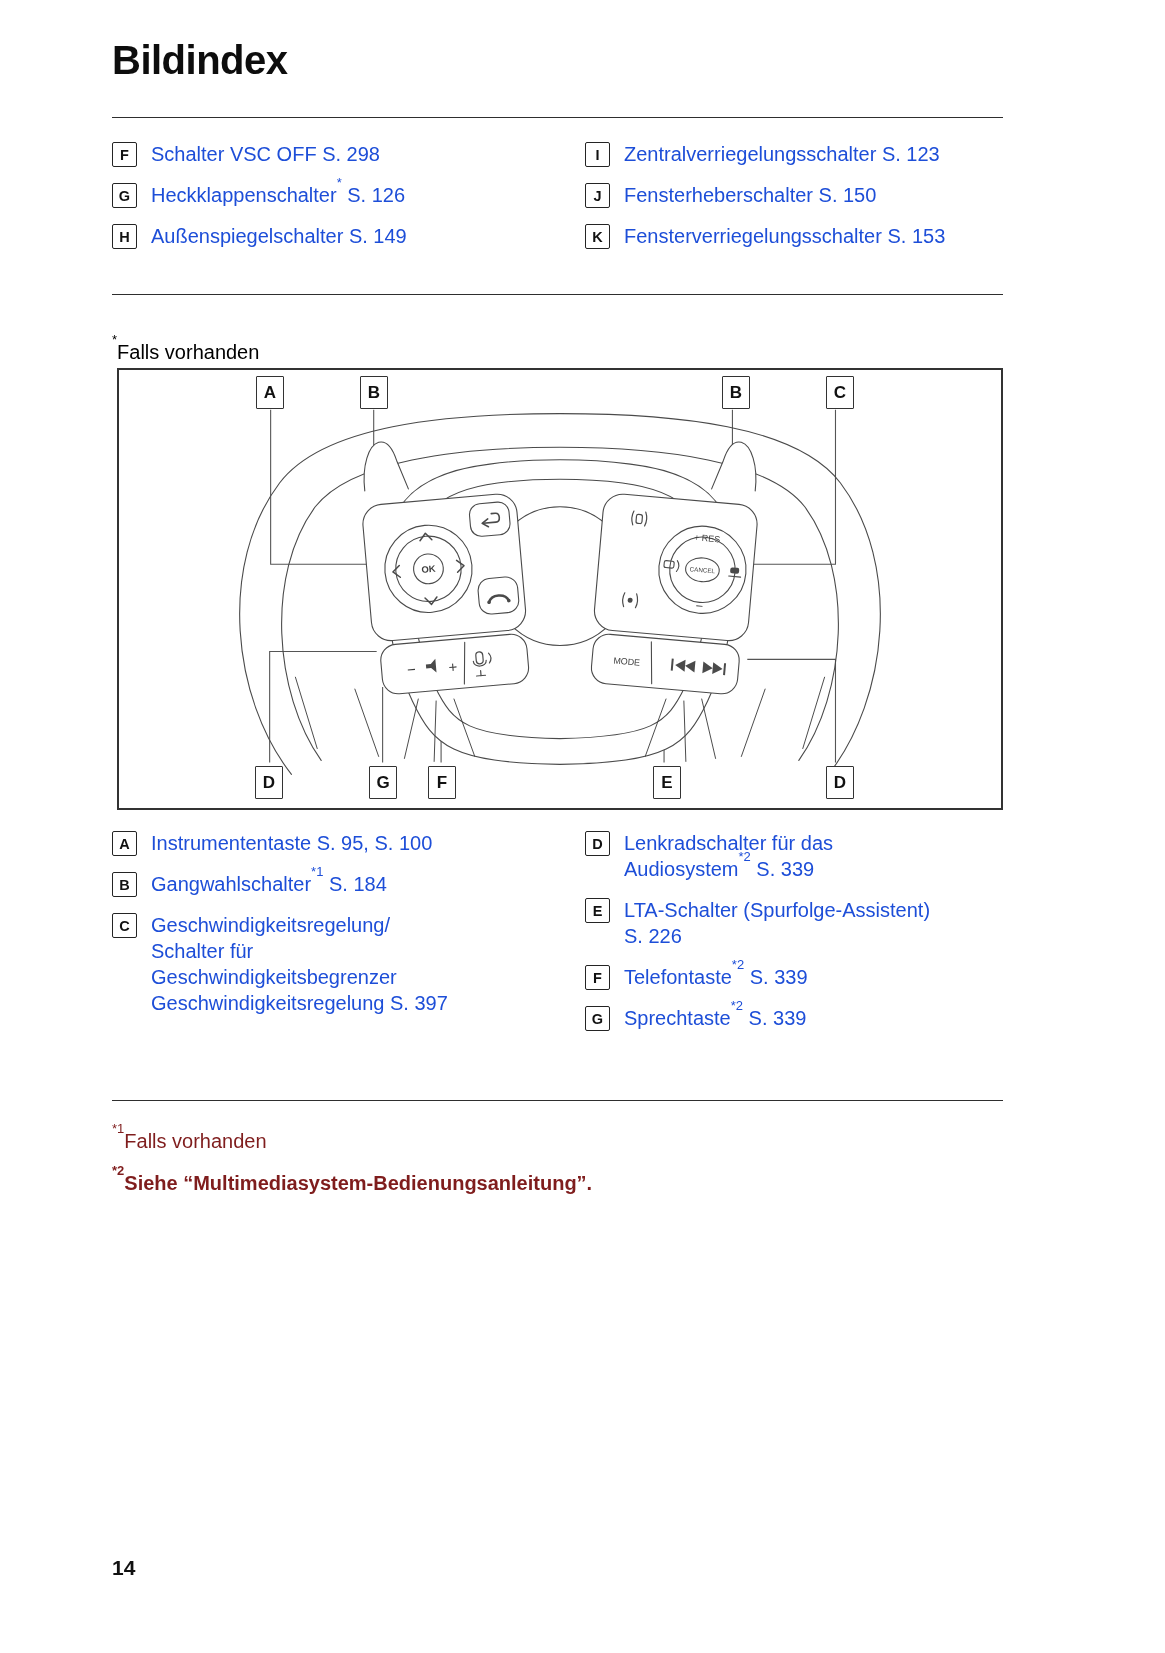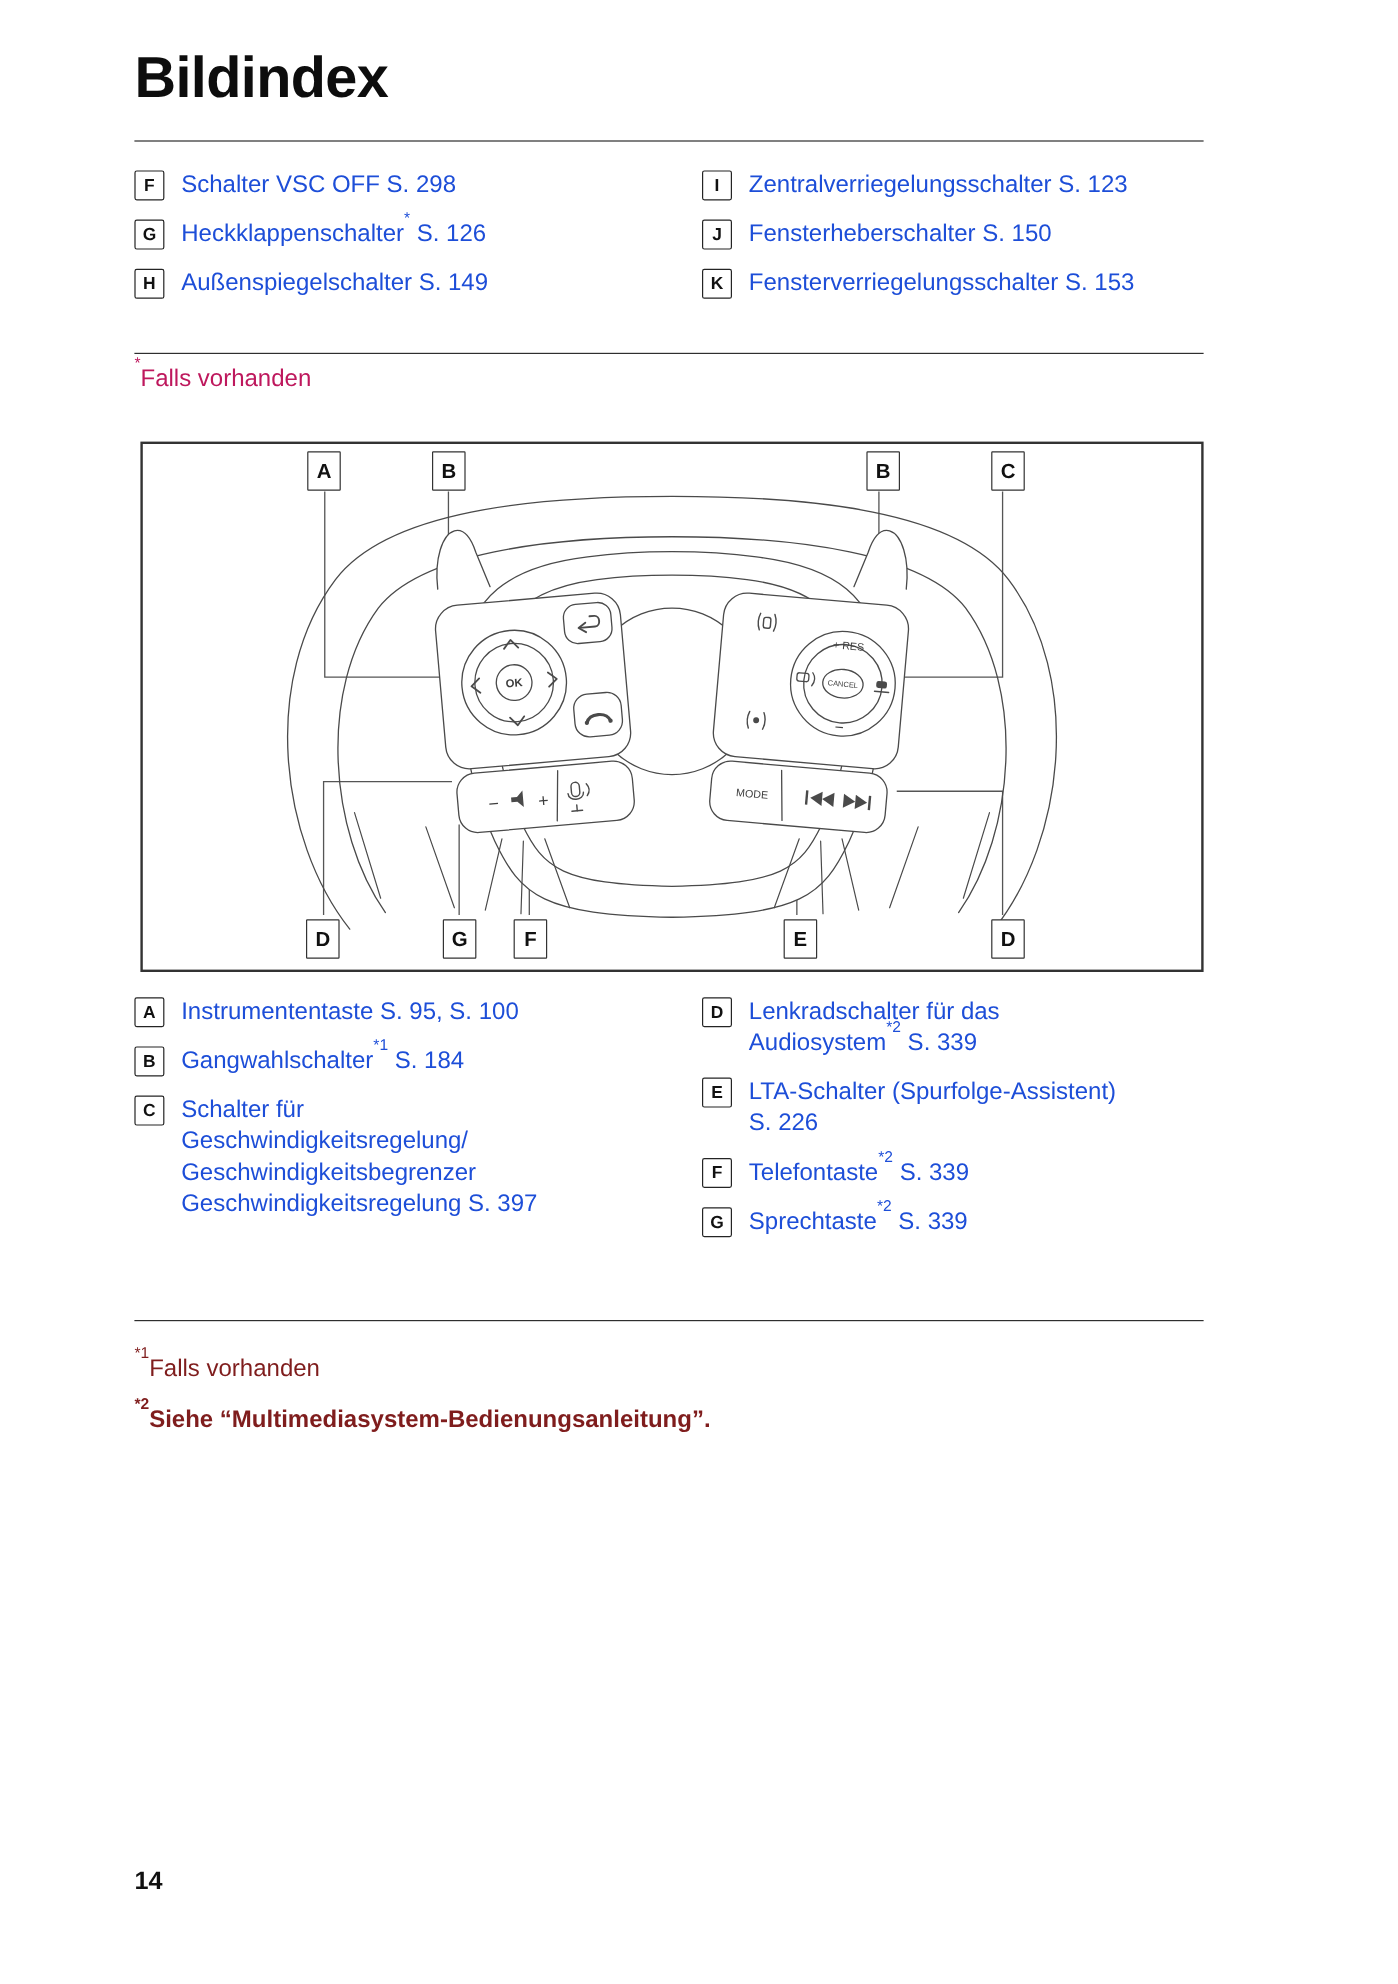--- a/index.html
+++ b/index.html
@@ -2,36 +2,36 @@
 <html><head>
 <meta charset="utf-8">
 <style>
   html,body{margin:0;padding:0;}
   body{
     width:1165px;height:1653px;position:relative;background:#ffffff;
     font-family:"Liberation Sans",sans-serif;color:#141414;
     -webkit-font-smoothing:antialiased;
   }
   h1.title{
-    left:112px;top:38px;margin:0;font-size:48px;font-weight:700;
+    left:112px;top:38px;margin:0;font-size:40px;font-weight:700;
     letter-spacing:-0.5px;color:#0d0d0d;position:absolute;
   }
   .rule{position:absolute;left:112px;width:891px;height:0;border-top:1.6px solid #2e2e2e;}
   .index-col{position:absolute;display:flex;flex-direction:column;gap:15px;}
   .index-row{display:flex;align-items:flex-start;}
   .kbox{
     flex:none;width:25px;height:25px;border:1.8px solid #242424;border-radius:2px;
     display:flex;align-items:center;justify-content:center;
     font-size:14.5px;font-weight:700;color:#111;background:#fff;box-sizing:border-box;
     margin-right:14px;margin-top:1px;
   }
   .lbl{flex:1;font-size:20px;line-height:26px;color:#1d4ed8;}
   .lbl .ln{min-height:26px;}
   sup.fn{font-size:13px;line-height:0;position:relative;top:-7px;font-weight:400;}
-  .note{position:absolute;left:112px;font-size:20px;line-height:26px;color:#be185d;}
+  .note{position:absolute;left:112px;font-size:20px;line-height:26px;color:#000000;margin-top:36px;}
   .note sup.lead, .footnote sup.lead{font-size:13px;position:relative;top:-7px;line-height:0;}
   .diagram{
     position:absolute;left:117px;top:368px;width:886px;height:442px;
     border:2px solid #333;box-sizing:border-box;background:#fff;
   }
   .diagram svg{position:absolute;left:0;top:0;width:100%;height:100%;}
   .callout{
     position:absolute;width:28px;height:33px;border:1.8px solid #333;background:#fff;
     display:flex;align-items:center;justify-content:center;
     font-size:17px;font-weight:700;color:#111;box-sizing:border-box;border-radius:1px;
@@ -241,22 +241,22 @@
   </div>
   <div class="index-row">
     <span class="kbox">B</span>
     <span class="lbl">
       <div class="ln"><span>Gangwahlschalter</span><sup class="fn">*1</sup><span> S. 184</span></div>
     </span>
   </div>
   <div class="index-row">
     <span class="kbox">C</span>
     <span class="lbl">
+      <div class="ln"><span>Geschwindigkeitsregelung/</span><sup class="fn"></sup><span></span></div>
       <div class="ln"><span>Schalter für</span><sup class="fn"></sup><span></span></div>
-      <div class="ln"><span>Geschwindigkeitsregelung/</span><sup class="fn"></sup><span></span></div>
       <div class="ln"><span>Geschwindigkeitsbegrenzer</span><sup class="fn"></sup><span></span></div>
       <div class="ln"><span>Geschwindigkeitsregelung</span><sup class="fn"></sup><span> S. 397</span></div>
     </span>
   </div>
 </div>
 
 <div class="index-col" style="left:585px;top:830px;width:418px;">
   <div class="index-row">
     <span class="kbox">D</span>
     <span class="lbl">

